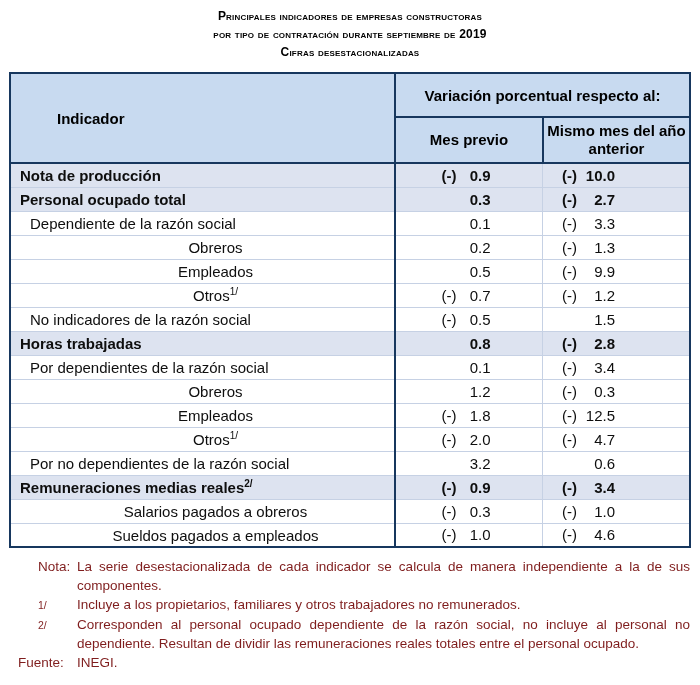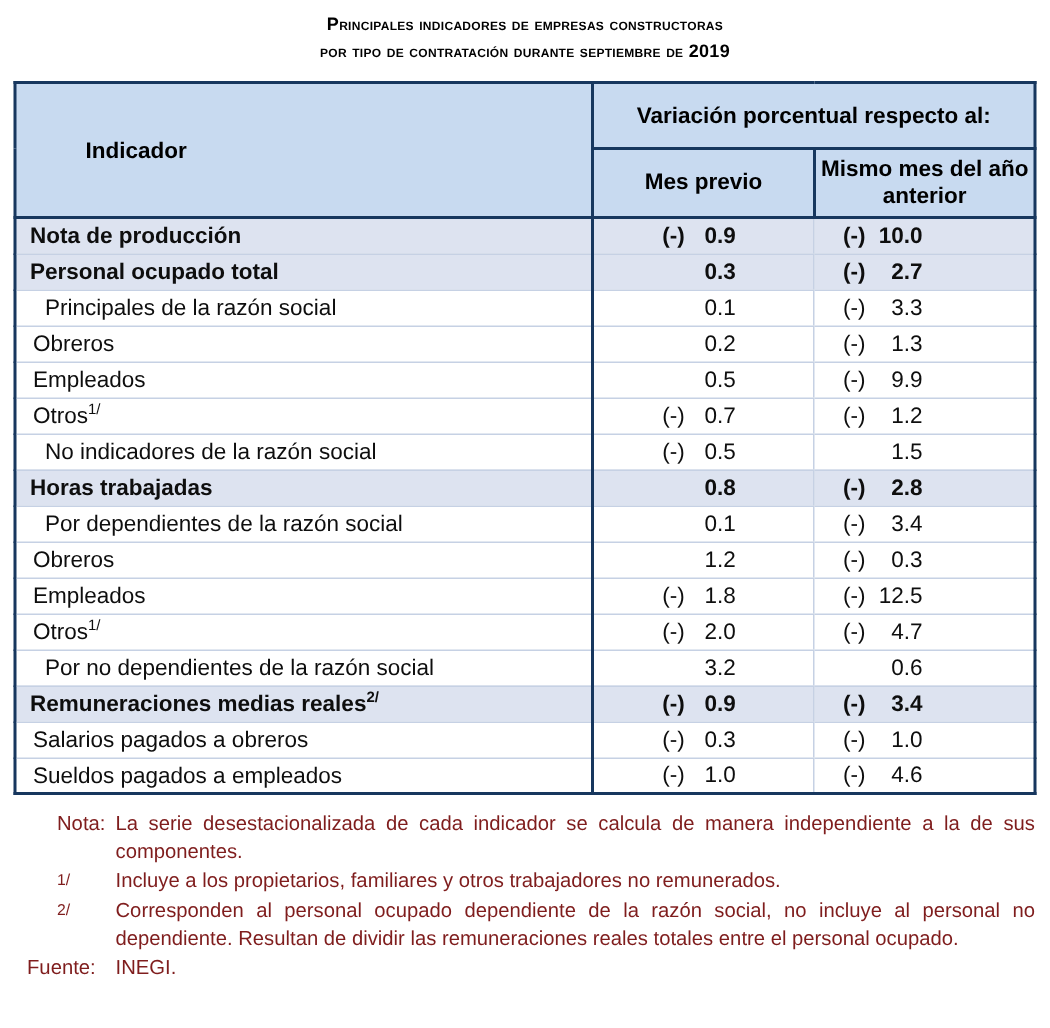--- a/index.html
+++ b/index.html
@@ -25,21 +25,21 @@
   thead th{background:var(--header-bg);font-weight:bold;font-size:15px;
     border:2px solid var(--navy);color:#000;}
   th.ind{ text-align:left;padding-left:46px;}
   th.grp{height:44px;}
   th.sub{height:46px;line-height:18px;}
   tbody td{height:24px;border-bottom:1px solid var(--grid);padding:0;}
   tbody tr:last-child td{border-bottom:none;}
   td.label-cell{font-size:15px;}
   tr.lvl0 td.label-cell{padding-left:9px;}
   tr.lvl1 td.label-cell{padding-left:19px;}
-  tr.lvl2 td.label-cell{padding-left:11px;}
+  tr.lvl2 td.label-cell{padding-left:26px;text-align:center;}
   tr.band td{background:var(--band-bg);font-weight:bold;}
   td.val-cell{vertical-align:middle;}
   td.val-cell.prev{border-left:2px solid var(--navy);}
   td.val-cell.year{border-left:1px solid var(--grid);}
   .valbox{display:flex;margin-left:auto;}
   .prev .valbox{width:49px;margin-right:52px;}
   .year .valbox{width:53px;margin-right:74px;}
   .valbox .sign{width:21px;text-align:left;}
   .valbox .num{flex:1;text-align:right;}
   sup.fnote{font-size:10px;font-weight:inherit;}
@@ -52,20 +52,21 @@
   .source-row{display:flex;}
   .source-label{flex:0 0 59px;}
   .source-text{flex:1;}
 </style>
 </head>
 <body>
 
 <div class="title-block">
   <div class="title-line">Principales indicadores de empresas constructoras</div>
   <div class="title-line"><span>por tipo de contratación durante septiembre de </span><span class="year">2019</span></div>
+  <div class="title-line">Cifras desestacionalizadas</div>
 </div>
 
 <table class="main">
   <colgroup>
       <col class="c1">
       <col class="c2">
       <col class="c3">
     </colgroup>
   <thead>
     <tr>
@@ -102,21 +103,21 @@
           </div>
     </td>
     <td class="val-cell year">
       <div class="valbox">
             <span class="sign">(-)</span>
             <span class="num">2.7</span>
           </div>
     </td>
   </tr>
       <tr class="lvl1">
-    <td class="label-cell"><span>Principales de la razón social</span><sup class="fnote"></sup></td>
+    <td class="label-cell"><span>Dependiente de la razón social</span><sup class="fnote"></sup></td>
     <td class="val-cell prev">
       <div class="valbox">
             <span class="sign"></span>
             <span class="num">0.1</span>
           </div>
     </td>
     <td class="val-cell year">
       <div class="valbox">
             <span class="sign">(-)</span>
             <span class="num">3.3</span>

